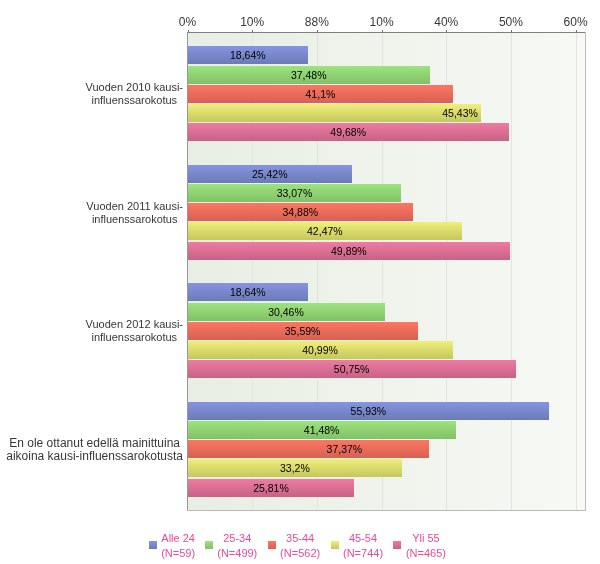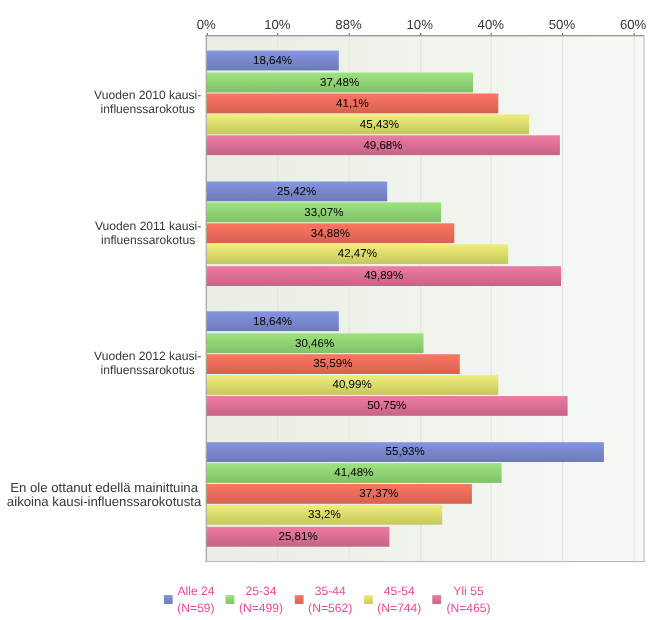--- a/index.html
+++ b/index.html
@@ -120,21 +120,21 @@
       <div class="bar-label" style="left: 187.5px; top: 421px; width: 268.305px;">41,48%</div>
       <div class="bar" style="left: 187.5px; top: 84.7px; width: 265.847px; background: linear-gradient(rgb(253, 118, 98) 0%, rgb(214, 97, 82) 100%);"></div>
       <div class="bar-label" style="left: 187.5px; top: 84.7px; width: 265.847px;">41,1%</div>
       <div class="bar" style="left: 187.5px; top: 203.2px; width: 225.614px; background: linear-gradient(rgb(253, 118, 98) 0%, rgb(214, 97, 82) 100%);"></div>
       <div class="bar-label" style="left: 187.5px; top: 203.2px; width: 225.614px;">34,88%</div>
       <div class="bar" style="left: 187.5px; top: 321.7px; width: 230.207px; background: linear-gradient(rgb(253, 118, 98) 0%, rgb(214, 97, 82) 100%);"></div>
       <div class="bar-label" style="left: 187.5px; top: 321.7px; width: 230.207px;">35,59%</div>
       <div class="bar" style="left: 187.5px; top: 440.2px; width: 241.72px; background: linear-gradient(rgb(253, 118, 98) 0%, rgb(214, 97, 82) 100%);"></div>
       <div class="bar-label" style="left: 187.5px; top: 440.2px; width: 241.72px; padding-left: 36px;">37,37%</div>
       <div class="bar" style="left: 187.5px; top: 103.9px; width: 293.855px; background: linear-gradient(rgb(238, 239, 123) 0%, rgb(198, 199, 92) 100%);"></div>
-      <div class="bar-label" style="left: 198px; top: 103.9px; width: 293.855px;">45,43%</div>
+      <div class="bar-label" style="left: 184px; top: 103.9px; width: 293.855px; text-align: right;">45,43%</div>
       <div class="bar" style="left: 187.5px; top: 222.4px; width: 274.709px; background: linear-gradient(rgb(238, 239, 123) 0%, rgb(198, 199, 92) 100%);"></div>
       <div class="bar-label" style="left: 187.5px; top: 222.4px; width: 274.709px;">42,47%</div>
       <div class="bar" style="left: 187.5px; top: 340.9px; width: 265.136px; background: linear-gradient(rgb(238, 239, 123) 0%, rgb(198, 199, 92) 100%);"></div>
       <div class="bar-label" style="left: 187.5px; top: 340.9px; width: 265.136px; text-align: center;">40,99%</div>
       <div class="bar" style="left: 187.5px; top: 459.4px; width: 214.748px; background: linear-gradient(rgb(238, 239, 123) 0%, rgb(198, 199, 92) 100%);"></div>
       <div class="bar-label" style="left: 187.5px; top: 459.4px; width: 214.748px;">33,2%</div>
       <div class="bar" style="left: 187.5px; top: 123.1px; width: 321.345px; background: linear-gradient(rgb(238, 123, 162) 0%, rgb(199, 98, 134) 100%);"></div>
       <div class="bar-label" style="left: 187.5px; top: 123.1px; width: 321.345px;">49,68%</div>
       <div class="bar" style="left: 187.5px; top: 241.6px; width: 322.703px; background: linear-gradient(rgb(238, 123, 162) 0%, rgb(199, 98, 134) 100%);"></div>
       <div class="bar-label" style="left: 187.5px; top: 241.6px; width: 322.703px;">49,89%</div>

